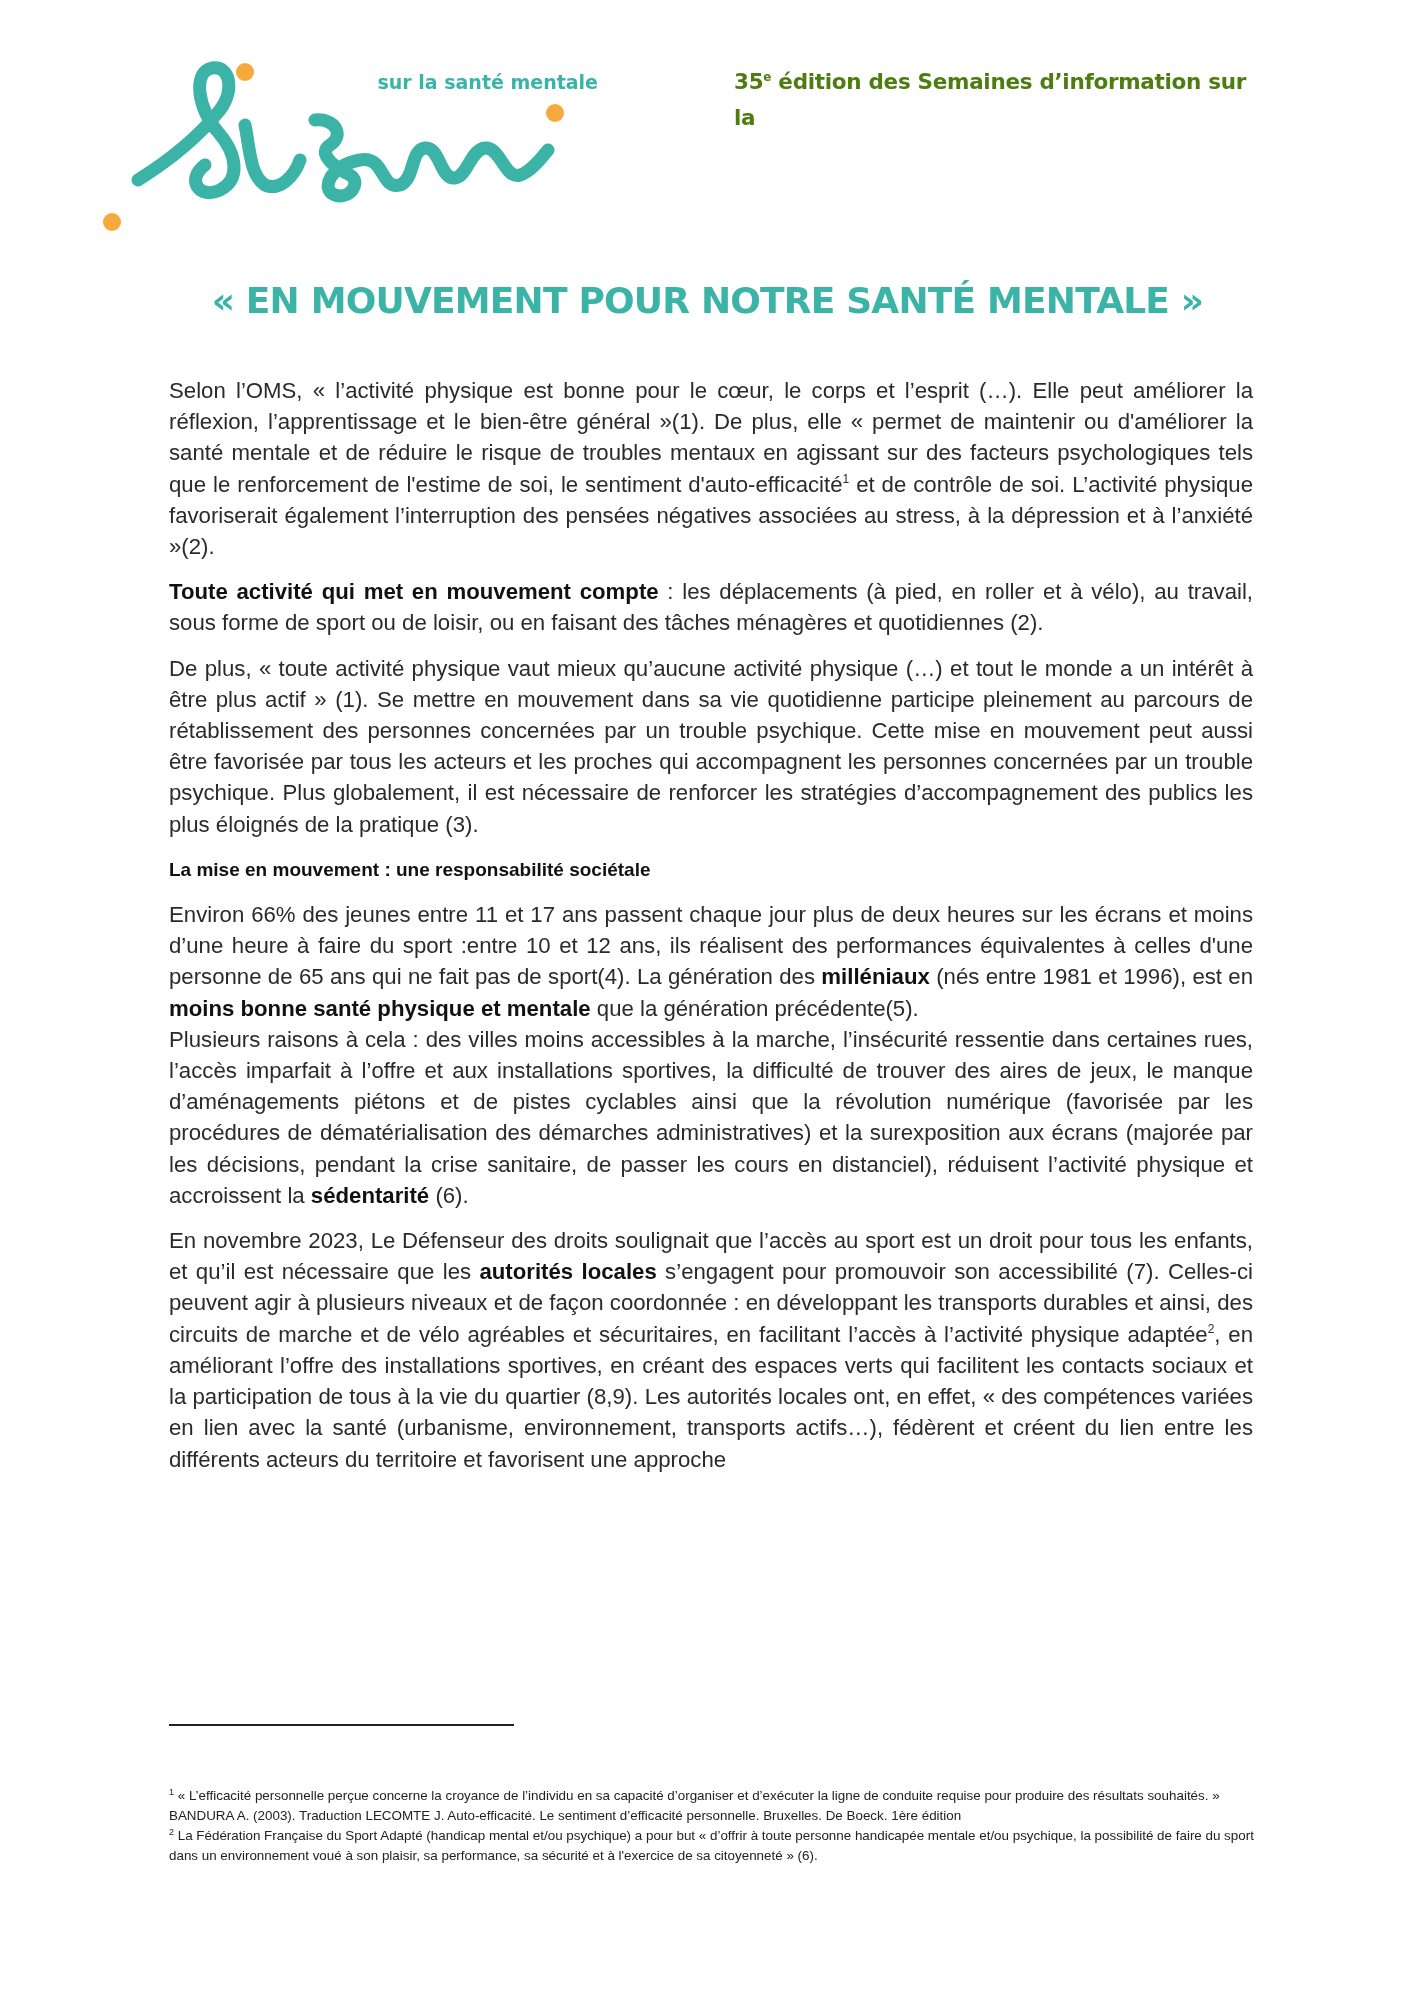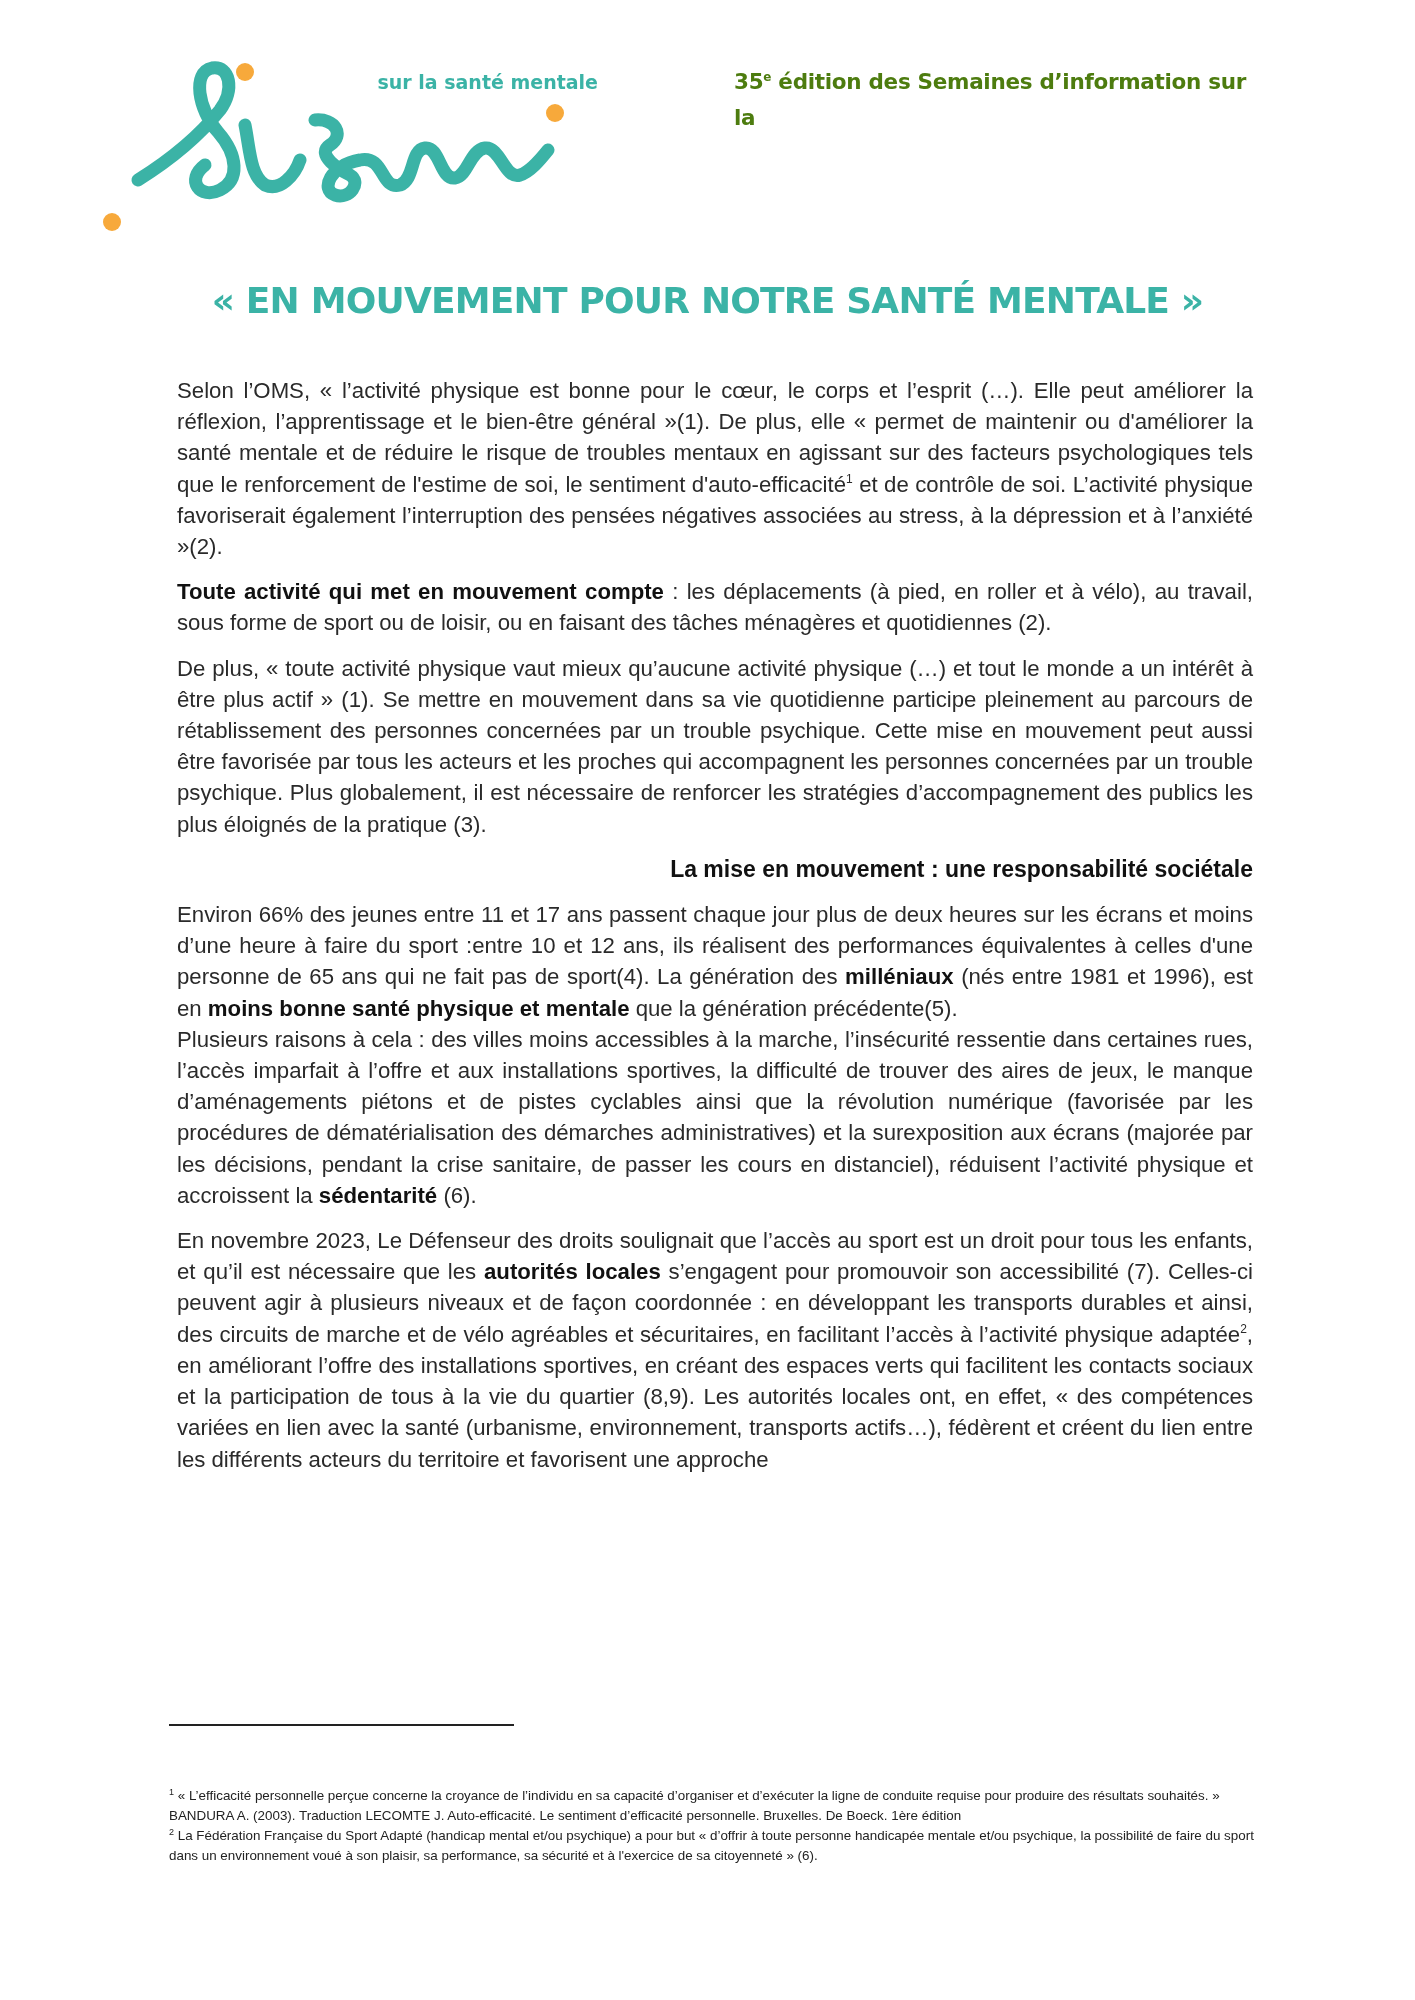--- a/index.html
+++ b/index.html
@@ -5,24 +5,24 @@
   html, body { margin: 0; padding: 0; background: #ffffff; }
   body { width: 1415px; height: 2000px; position: relative; overflow: hidden; font-family: "Liberation Sans", sans-serif; color: #1f1f1f; }
   .header { position: absolute; left: 0; top: 0; width: 1415px; height: 260px; }
   .logo { position: absolute; left: 100px; top: 50px; width: 500px; height: 190px; }
   .logo svg { position: absolute; left: 0; top: 0; }
   .logo-tagline { position: absolute; left: 258px; top: 20px; color: #3bb3a6; font-weight: bold; font-size: 19px; line-height: 24px; text-align: right; width: 240px; font-family: "DejaVu Sans", sans-serif; }
   .edition { position: absolute; left: 734px; top: 64px; width: 520px; font-family: "DejaVu Sans", sans-serif; font-weight: bold; font-size: 21.5px; line-height: 36px; color: #4d7c0f; letter-spacing: -0.3px; }
   .edition sup { font-size: 12px; vertical-align: 8px; line-height: 0; }
   .title { position: absolute; left: 0; top: 280px; width: 1415px; text-align: center; color: #3bb3a6; font-weight: bold; font-size: 36px; letter-spacing: -0.8px; font-family: "DejaVu Sans", sans-serif; }
   .content { position: absolute; left: 169px; top: 375px; width: 1084px; font-size: 22.2px; line-height: 31.2px; color: #2a2a2a; }
-  .content p { margin: 0 0 14px 8px; text-align: justify; }
+  .content p { margin: 0 0 14px 0; text-align: justify; }
   .content b { color: #111; }
   .content sup { font-size: 12px; line-height: 0; vertical-align: 9px; }
-  .subhead { font-weight: bold; color: #111; font-size: 23px; margin: 0 0 14px 0; text-align: right; }
+  .subhead { font-weight: bold; color: #111; font-size: 19px; margin: 0 0 14px 0; }
   .footnote-rule { position: absolute; left: 169px; top: 1724px; width: 345px; height: 0; border-top: 2px solid #222; }
   .footnotes { position: absolute; left: 169px; top: 1786px; width: 1090px; font-size: 13.4px; line-height: 20px; color: #222; }
   .footnotes p { margin: 0; }
   .footnotes sup { font-size: 9px; vertical-align: 5px; line-height: 0; }
 </style>
 </head>
 <body>
 
 <div class="header">
   <div class="logo">

